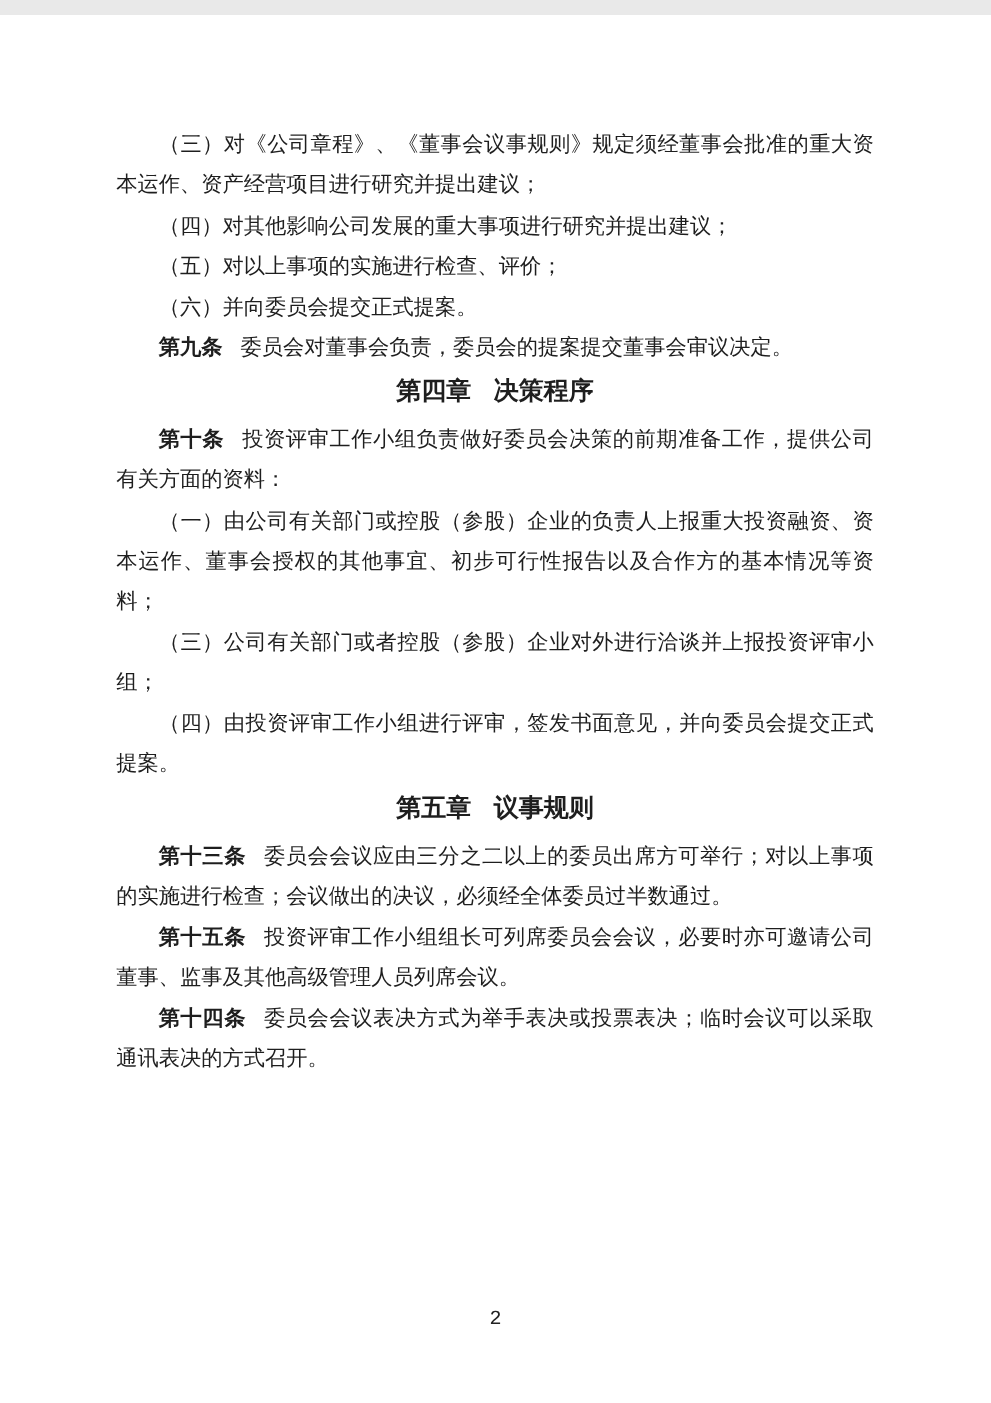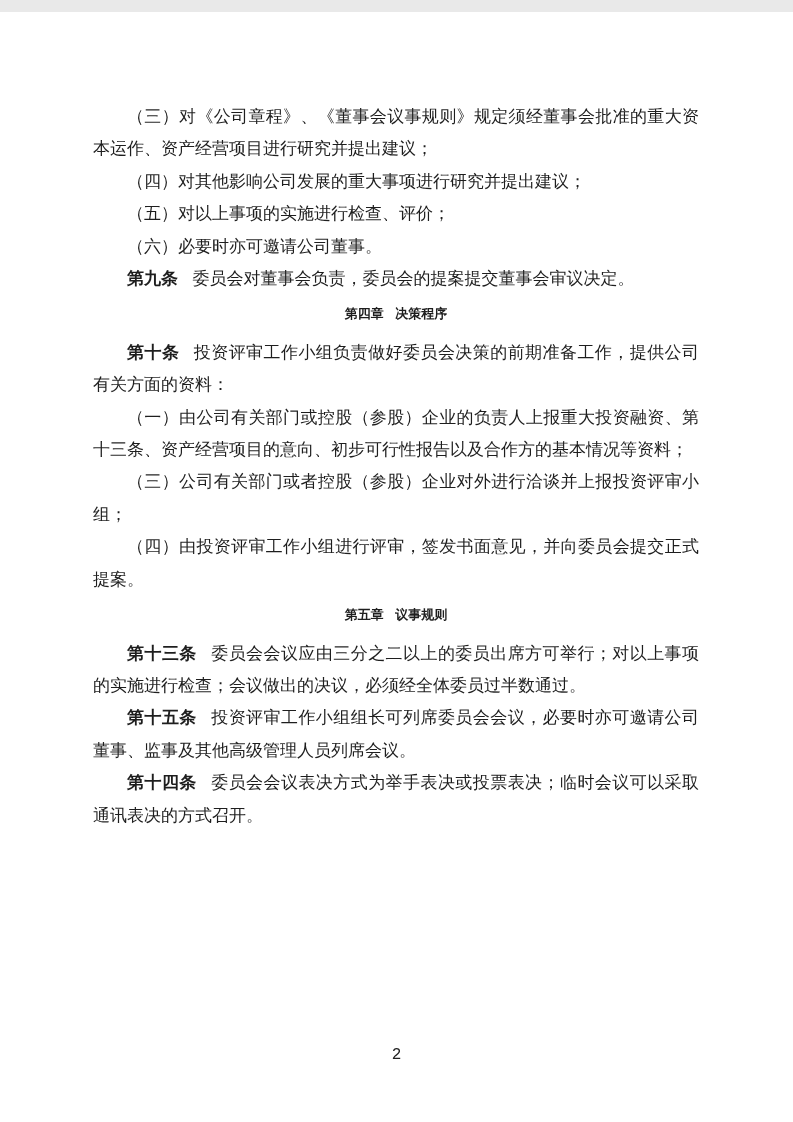--- a/index.html
+++ b/index.html
@@ -29,21 +29,21 @@
   .para {
     margin: 0;
     text-indent: 2em;
   }
   .lead {
     font-weight: bold;
     margin-right: 0.85em;
   }
   .chapter {
     margin: 3px 0 6px 0;
-    font-size: 13px;
+    font-size: 20px;
     font-weight: bold;
     text-align: center;
     text-indent: 0;
     line-height: 32.4px;
   }
   .chapter .lead {
     margin-right: 0.9em;
   }
   .page-number {
     position: absolute;
@@ -60,29 +60,29 @@
 
 <div class="page">
   <div class="content">
 
     <p class="para">（三）对《公司章程》、《董事会议事规则》规定须经董事会批准的重大资本运作、资产经营项目进行研究并提出建议；</p>
 
     <p class="para">（四）对其他影响公司发展的重大事项进行研究并提出建议；</p>
 
     <p class="para">（五）对以上事项的实施进行检查、评价；</p>
 
-    <p class="para">（六）必要时亦可邀请公司董事。</p>
+    <p class="para">（六）并向委员会提交正式提案。</p>
 
     <p class="para"><span class="lead">第九条</span><span>委员会对董事会负责，委员会的提案提交董事会审议决定。</span></p>
 
     <h2 class="chapter"><span class="lead">第四章</span><span>决策程序</span></h2>
 
     <p class="para"><span class="lead">第十条</span><span>投资评审工作小组负责做好委员会决策的前期准备工作，提供公司有关方面的资料：</span></p>
 
-    <p class="para">（一）由公司有关部门或控股（参股）企业的负责人上报重大投资融资、第十三条、资产经营项目的意向、初步可行性报告以及合作方的基本情况等资料；</p>
+    <p class="para">（一）由公司有关部门或控股（参股）企业的负责人上报重大投资融资、资本运作、董事会授权的其他事宜、初步可行性报告以及合作方的基本情况等资料；</p>
 
 
     <p class="para">（三）公司有关部门或者控股（参股）企业对外进行洽谈并上报投资评审小组；</p>
 
     <p class="para">（四）由投资评审工作小组进行评审，签发书面意见，并向委员会提交正式提案。</p>
 
 
     <h2 class="chapter"><span class="lead">第五章</span><span>议事规则</span></h2>
 
 

